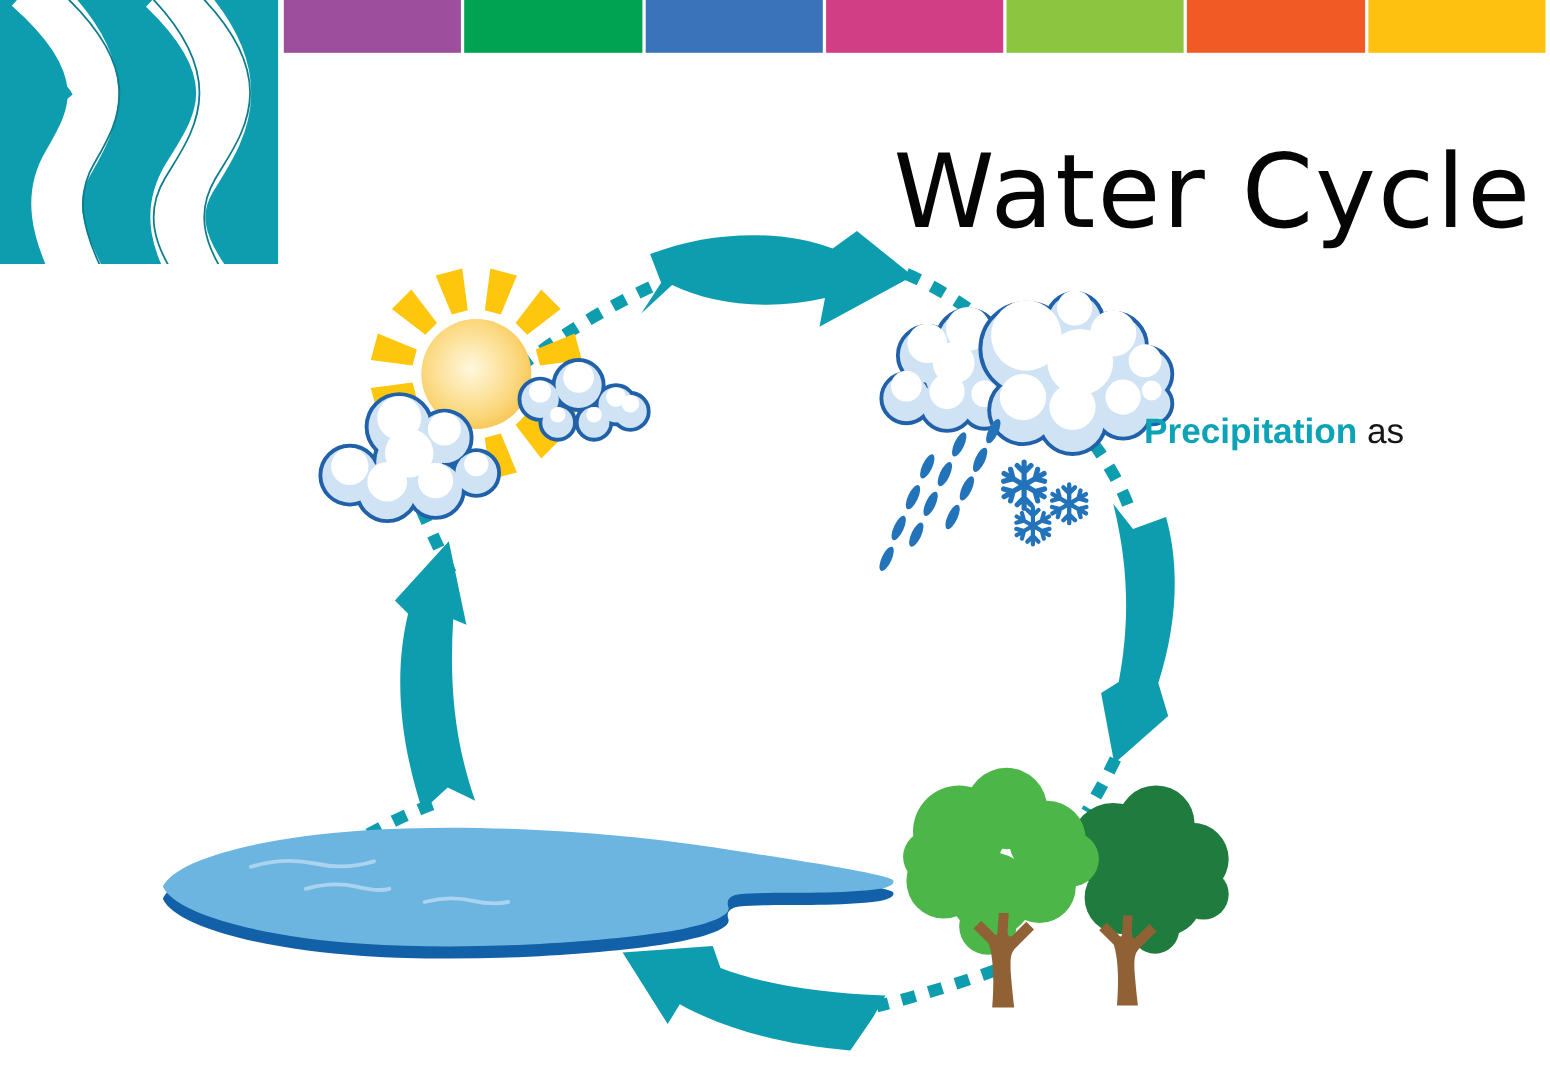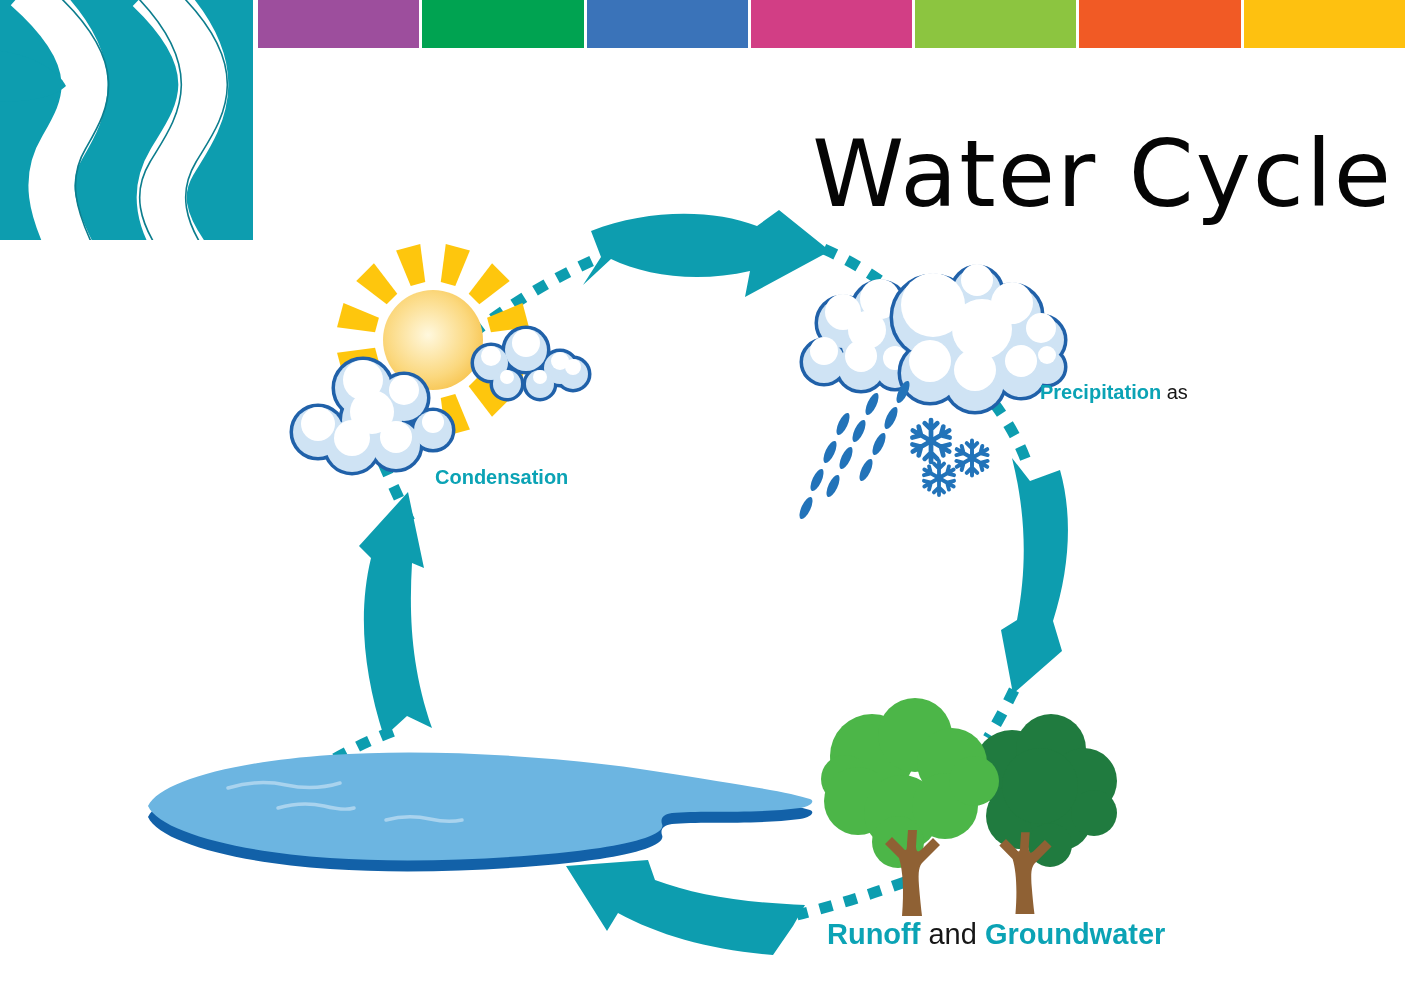--- a/index.html
+++ b/index.html
@@ -10,21 +10,21 @@
   
   #stripes{position:absolute;left:258px;top:0;width:1147px;height:48px;display:flex;gap:3px;}
   #stripes .stripe{flex:1;}
 
   
   #title{position:absolute;left:124px;top:72px;width:1269px;text-align:right;
          font-family:"DejaVu Sans", sans-serif;font-size:93px;font-weight:400;
          letter-spacing:2px;color:#050505;white-space:nowrap;margin-top:48px;}
 
   
-  .label{position:absolute;font-size:20px;line-height:33px;color:#161616;white-space:nowrap;}
+  .label{position:absolute;font-size:32px;line-height:33px;color:#161616;white-space:nowrap;}
   .label b{color:var(--label-teal);font-weight:bold;}
   #lbl-condensation{left:435px;top:461px;}
   #lbl-precipitation{left:1040px;top:376px;}
   #lbl-evaporation{left:112px;top:686px;}
   #lbl-runoff{left:827px;top:918px;font-size:29px;}
 
   
   .teal{fill:var(--teal);}
   .dot{fill:none;stroke:var(--teal);stroke-width:11;stroke-dasharray:13 12.5;}
   .cloud1 circle{fill:#ffffff;stroke:var(--cloud-outline);stroke-width:7;}
@@ -310,26 +310,20 @@
       <div class="stripe" style="background: rgb(0, 163, 81);"></div>
       <div class="stripe" style="background: rgb(58, 115, 185);"></div>
       <div class="stripe" style="background: rgb(210, 62, 133);"></div>
       <div class="stripe" style="background: rgb(140, 197, 64);"></div>
       <div class="stripe" style="background: rgb(241, 90, 37);"></div>
       <div class="stripe" style="background: rgb(254, 193, 16);"></div>
     </div>
 
   <div id="title">Water Cycle</div>
 
-  <div class="label" id="lbl-condensation">
-    <b>Condensation</b>
-  </div>
 
   <div class="label" id="lbl-precipitation">
     <div><b>Precipitation</b><span> as</span></div>
   </div>
 
 
-  <div class="label" id="lbl-runoff">
-    <b>Runoff</b><span> and </span><b>Groundwater</b>
-  </div>
 
 </div>
 
 </body></html>

